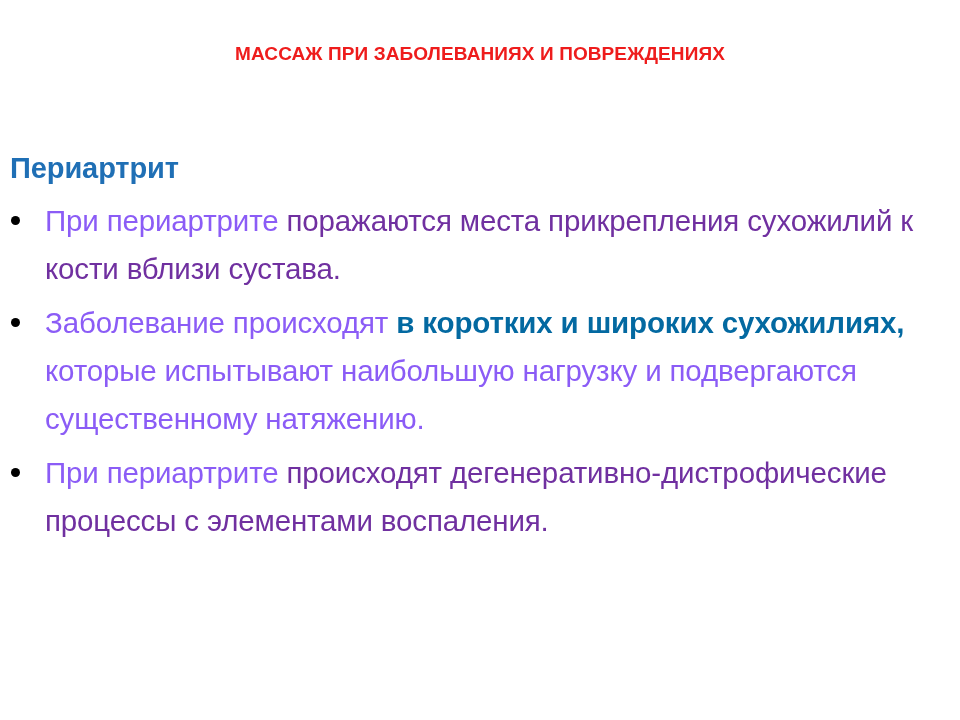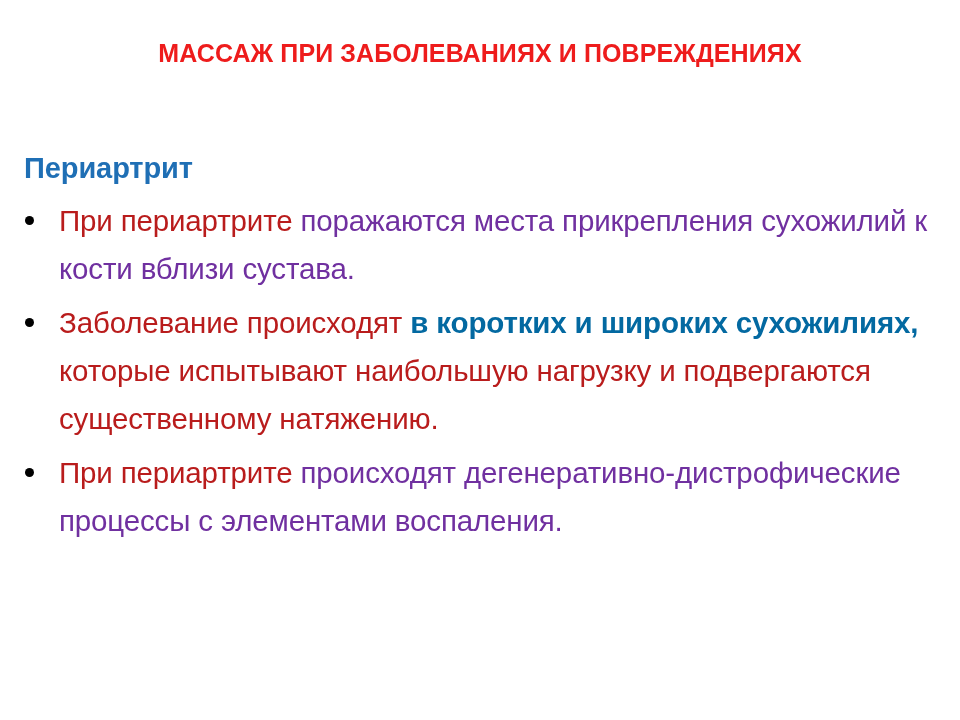--- a/index.html
+++ b/index.html
@@ -25,31 +25,31 @@
   }
 
   
   .slide-title {
     position: absolute;
     left: 120px;
     top: 38px;
     width: 720px;
     text-align: center;
     font-weight: bold;
-    font-size: 25px;
+    font-size: 19px;
     line-height: 31px;
     letter-spacing: 0.1px;
     color: #EE1C1C;
   }
   .slide-title .tline { display: block; white-space: nowrap; }
 
   
   .body-area {
     position: absolute;
-    left: 18px;
+    left: 4px;
     top: 148px;
     width: 924px;
   }
 
   .section-heading {
     font-size: 29px;
     line-height: 40px;
     font-weight: bold;
     color: #1F6FB5;
     margin: 0 0 9px 6px;
@@ -76,21 +76,21 @@
   li.bullet > .bullet-dot {
     position: absolute;
     left: 7px;
     top: 19px;
     width: 9px;
     height: 9px;
     border-radius: 50%;
     background: #000000;
   }
 
-  .t-black  { color: #b91c1c; }
+  .t-black  { color: #8b5cf6; }
   .t-purple { color: #7030A0; }
   .t-bold   { font-weight: bold; color: #0369a1; }
 
   .bullet-text { display: block; }
 </style>
 </head>
 <body>
 
 <div class="slide">
 

